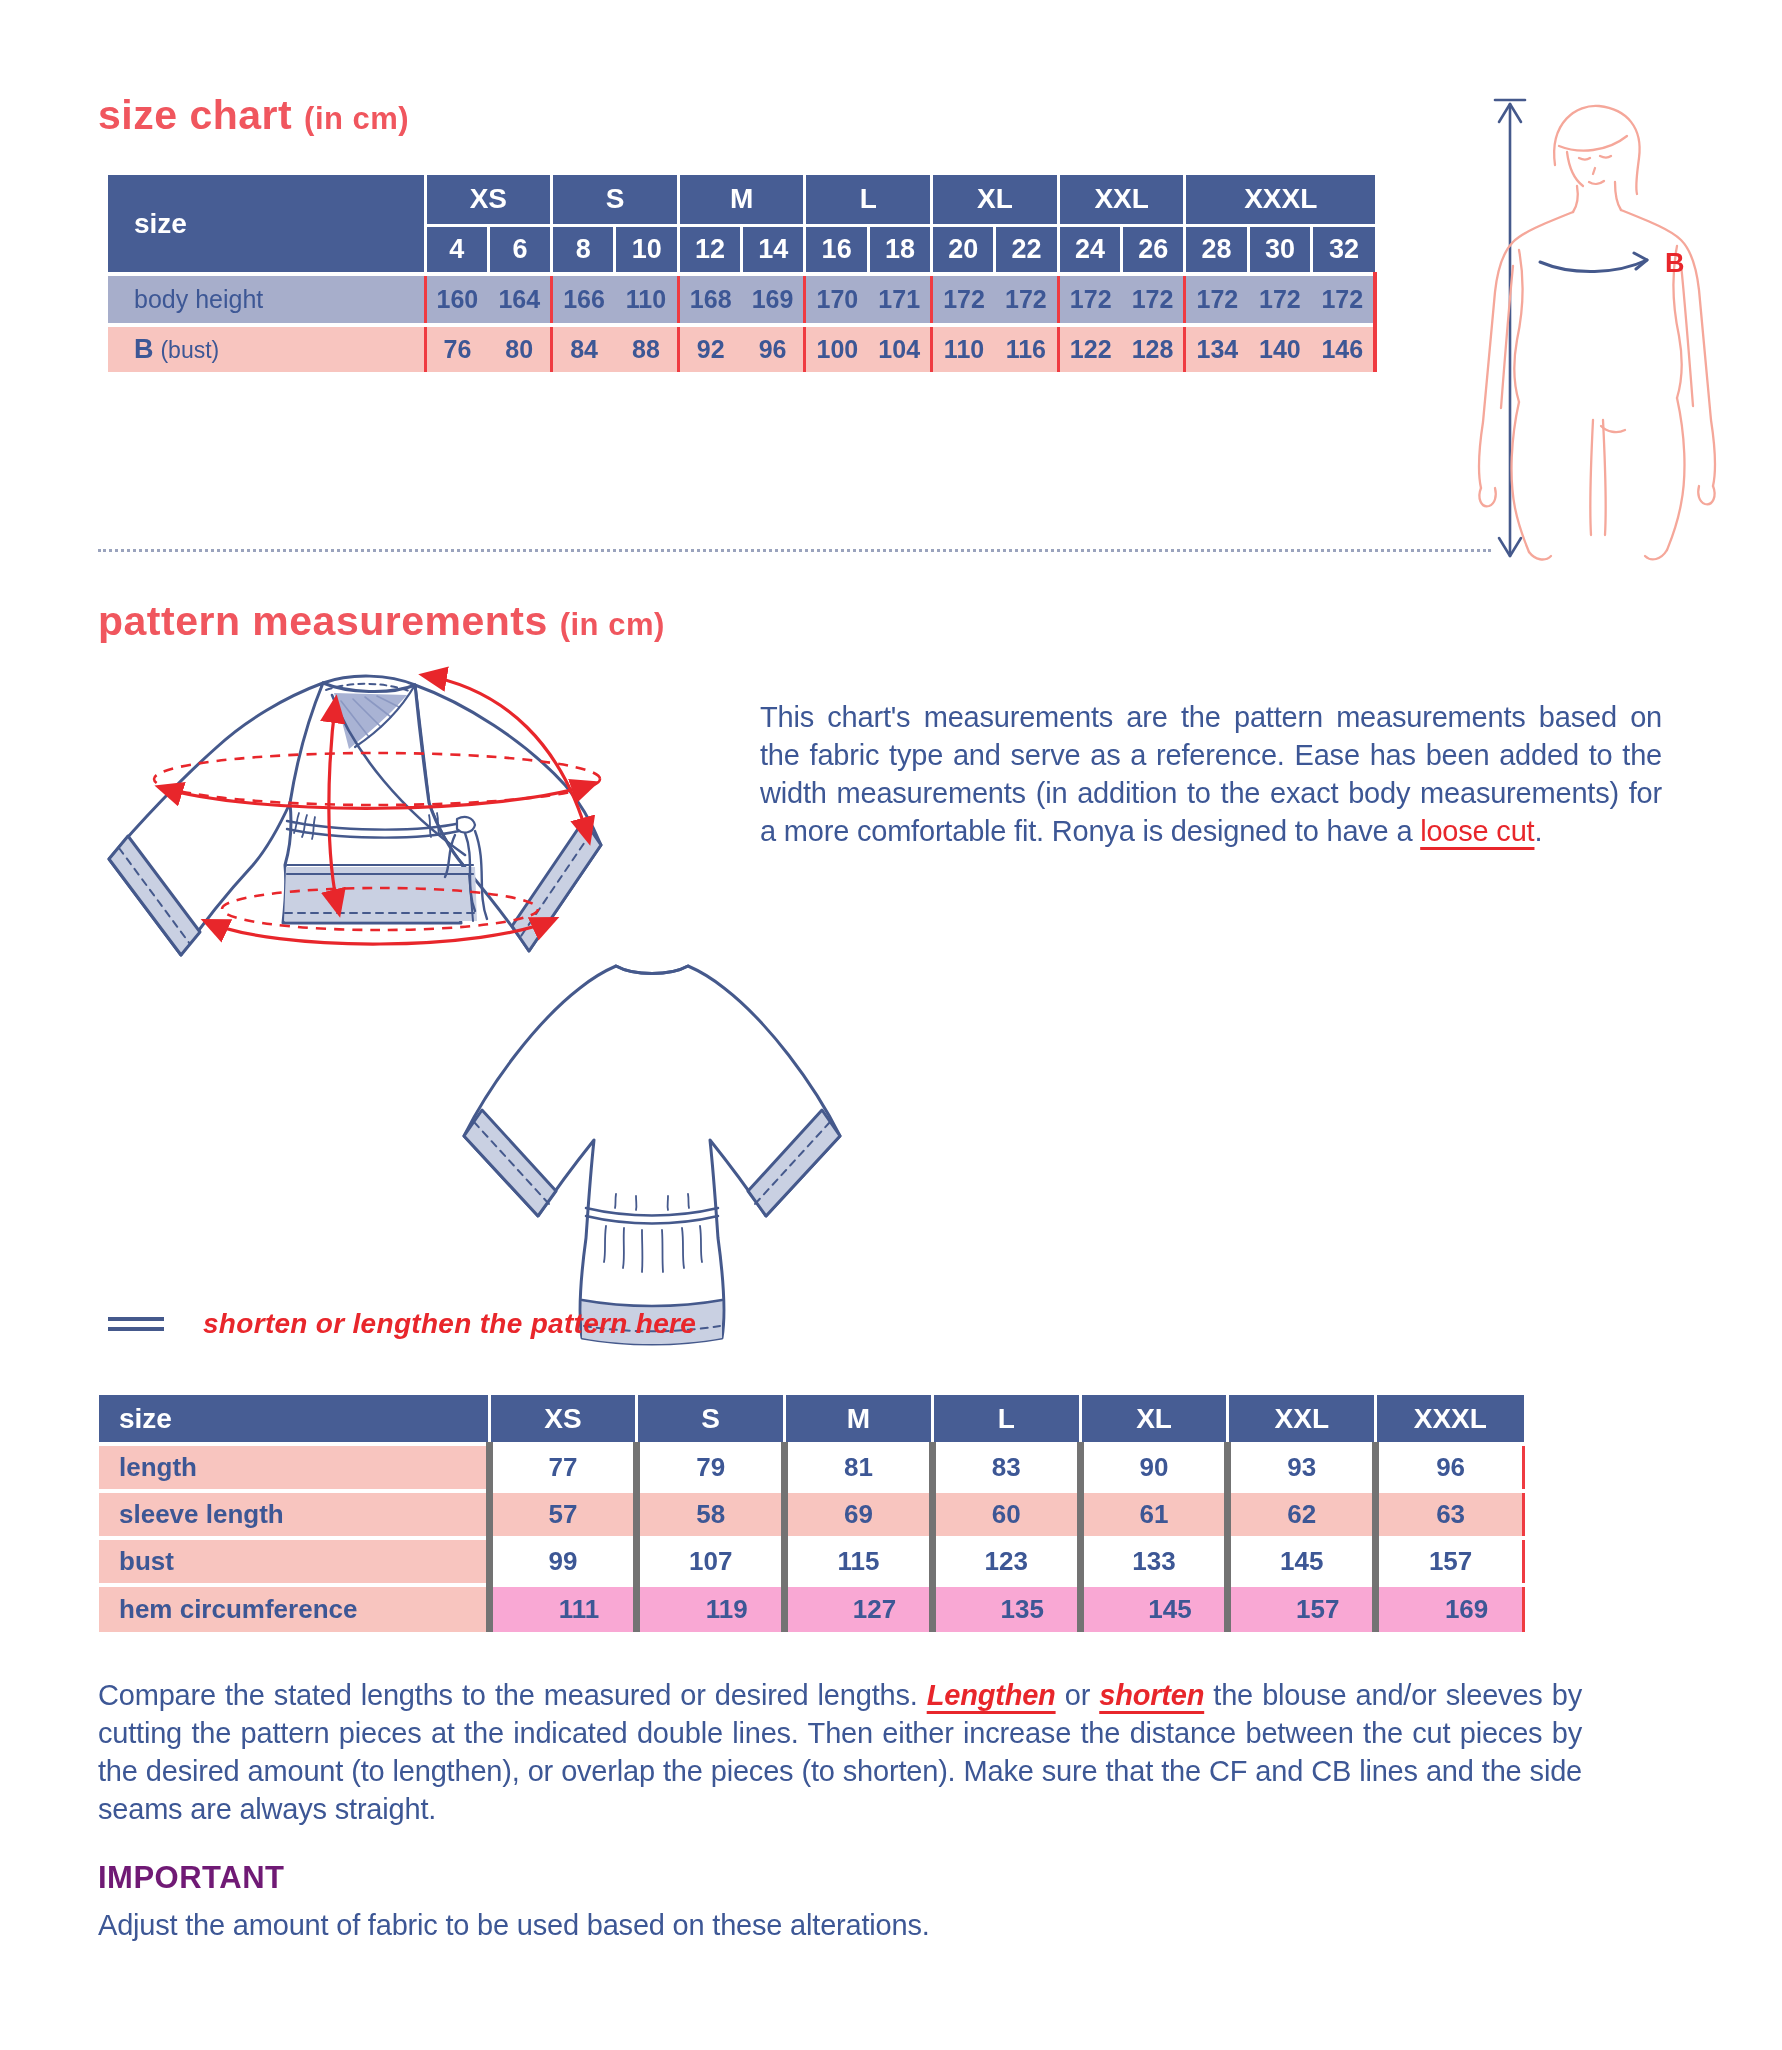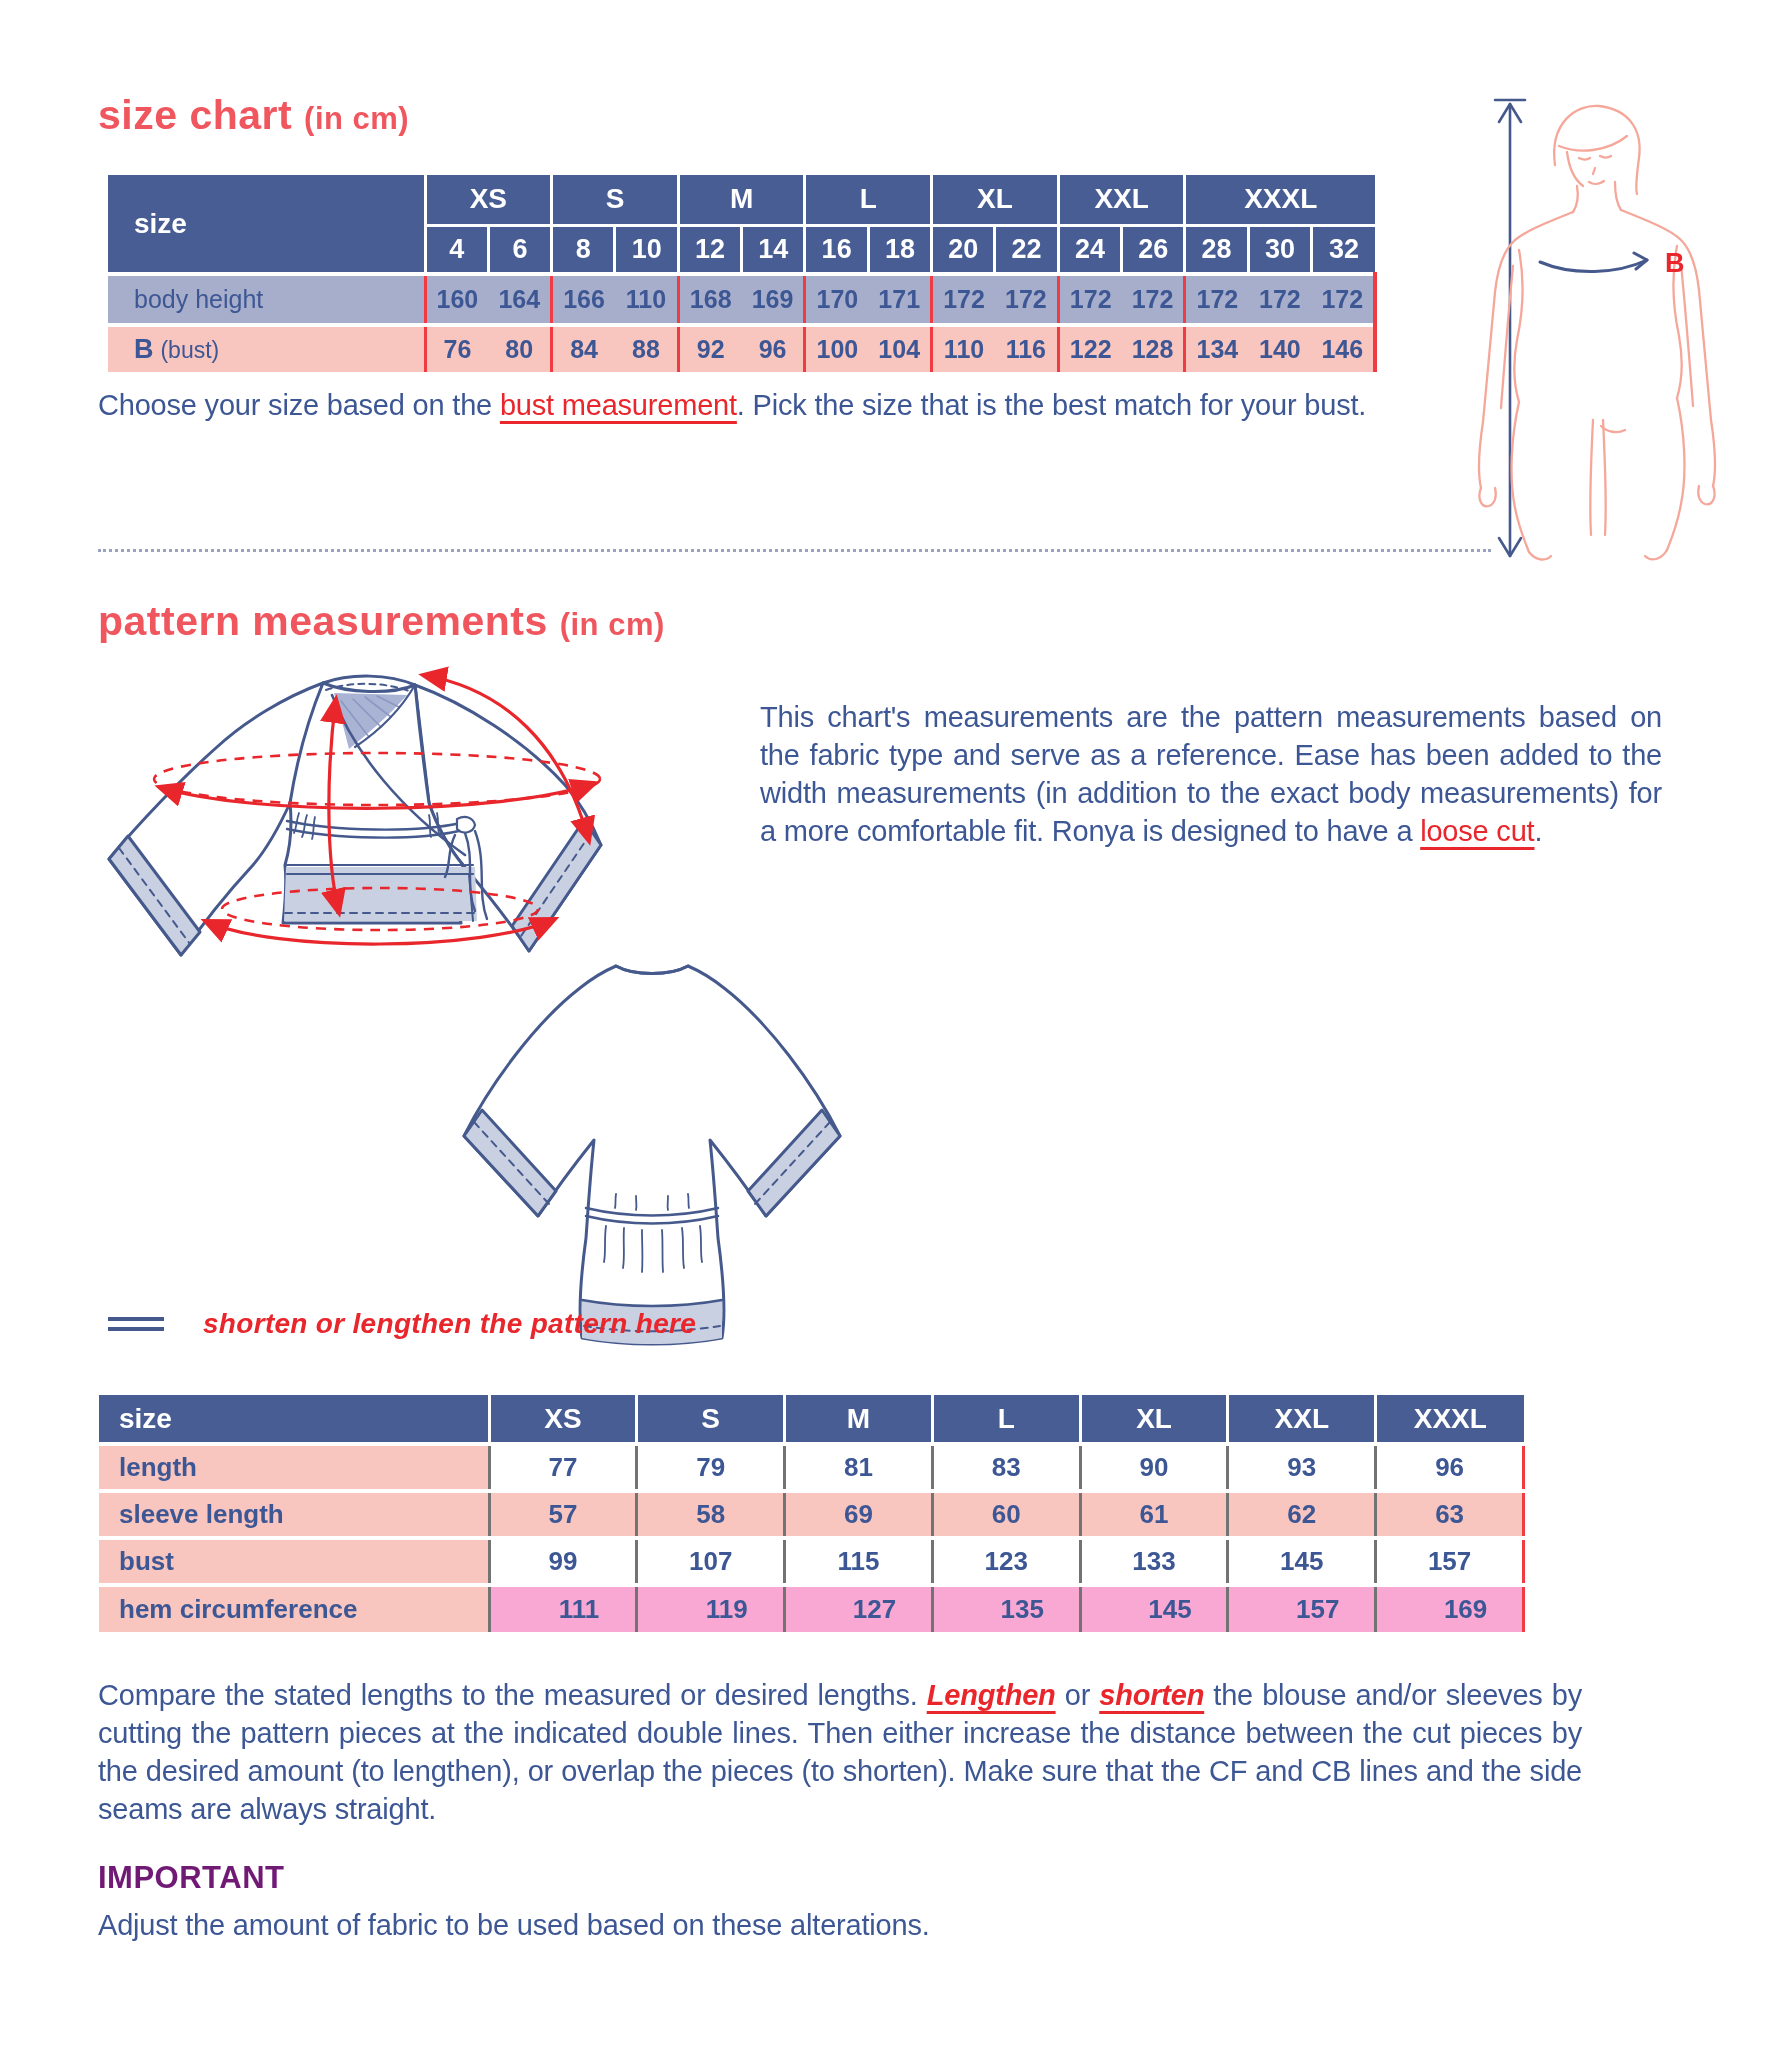--- a/index.html
+++ b/index.html
@@ -36,21 +36,21 @@
   .t1-data td:nth-child(16) { border-right:4px solid #ef3b41; }
 
   
   table.t2 { border-collapse:collapse; table-layout:fixed; width:1426px; }
   .t2 th, .t2 td { padding:0; text-align:center; vertical-align:middle; }
   .t2 th { background:#475d94; color:#fff; height:49px; font-size:28px; }
   .t2-corner { text-align:left !important; padding-left:20px !important; }
   .t2-size { border-left:3px solid #fff; }
   .t2-row td { border-top:4px solid #fff; color:#3d5795; font-weight:bold; font-size:26px; height:47px; }
   .t2-lbl { text-align:left !important; padding-left:20px !important; background:#f8c5bf;margin-left:29px; }
-  .t2-val { border-left:3px solid #737373;margin-top:38px; }
+  .t2-val { border-left:7px solid #737373;margin-top:38px; }
   .t2-row td:nth-child(8) { border-right:3px solid #ef3b41; }
   .t2 tr:nth-child(2) .t2-val { background:#fff; }
   .t2 tr:nth-child(3) .t2-val { background:#f8c5bf; }
   .t2 tr:nth-child(4) .t2-val { background:#fff; }
   .t2 tr:nth-child(5) .t2-val { background:#f9a8d4;padding-left:32px; }
 
   .dotted { border-top:3px dotted #9aa3bd; height:0; }
 
   .legend-lines { width:56px; }
   .legend-lines div { height:4px; background:#45598c; margin-bottom:6px; }
@@ -133,23 +133,20 @@
           <td class="t1-val">116</td>
           <td class="t1-val">122</td>
           <td class="t1-val">128</td>
           <td class="t1-val">134</td>
           <td class="t1-val">140</td>
           <td class="t1-val">146</td>
     </tr>
   </tbody>
     </table>
 
-  <div class="body-text nowrap abs" style="left:98px;top:386px;">
-    <span>Choose your size based on the </span><span class="redlink">bust measurement</span><span>. Pick the size that is the best match for your bust.</span>
-  </div>
 
   <svg class="abs" style="left:1455px;top:90px;" width="330" height="480" viewBox="0 0 330 480">
     <g stroke="#45598c" stroke-width="2.6" fill="none" stroke-linecap="round">
       <path d="M40,10 L70,10"></path>
       <path d="M55,14 L55,466"></path>
       <path d="M55,14 L44,32 M55,14 L66,32"></path>
       <path d="M55,466 L44,448 M55,466 L66,448"></path>
     </g>
     <g stroke="#f5a79a" stroke-width="2.3" fill="none" stroke-linecap="round">
       <path d="M100,75 C94,32 122,14 144,16 C172,19 188,38 184,68 C182,84 180,96 182,104"></path>

